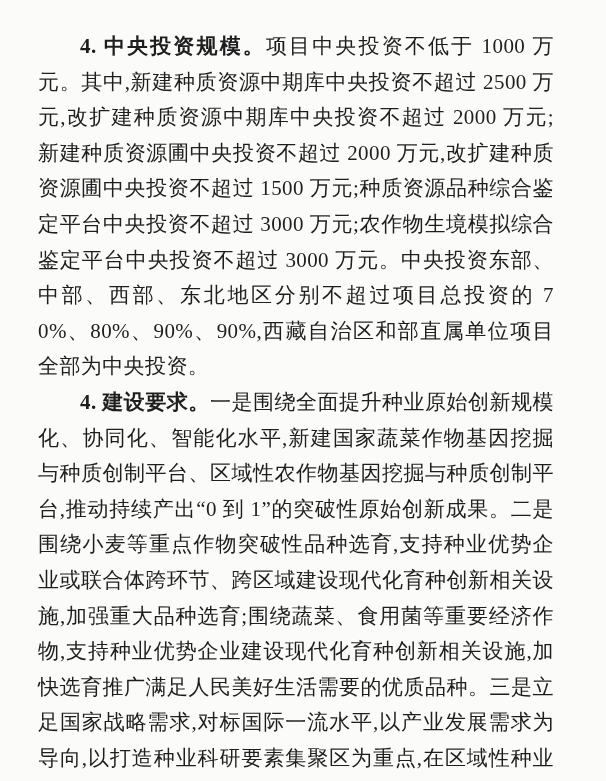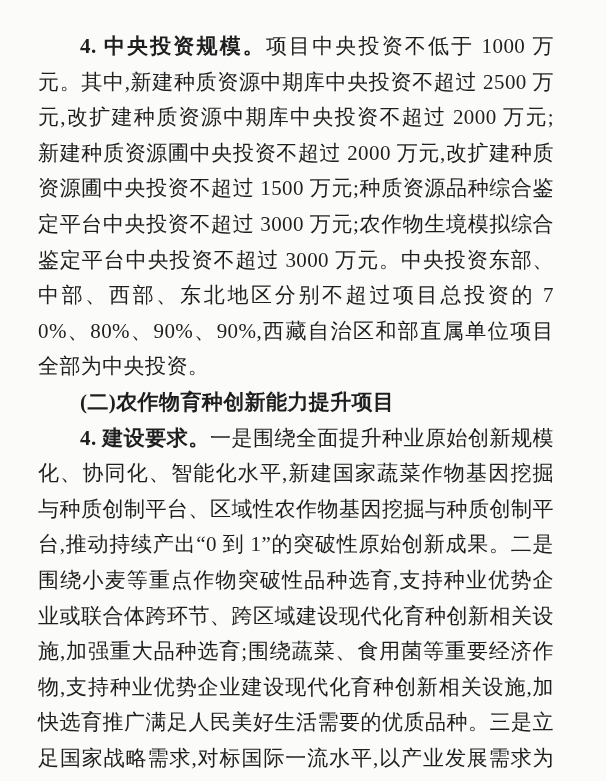--- a/index.html
+++ b/index.html
@@ -33,17 +33,16 @@
     font-weight: 700;
   }
 </style>
 </head>
 <body>
 
 <div class="page" style="background: rgb(251, 251, 250); color: rgb(30, 30, 30);">
 
   <p class="para"><span class="para-lead">4. 中央投资规模。</span><span>项目中央投资不低于 1000 万元。其中,新建种质资源中期库中央投资不超过 2500 万元,改扩建种质资源中期库中央投资不超过 2000 万元;新建种质资源圃中央投资不超过 2000 万元,改扩建种质资源圃中央投资不超过 1500 万元;种质资源品种综合鉴定平台中央投资不超过 3000 万元;农作物生境模拟综合鉴定平台中央投资不超过 3000 万元。中央投资东部、中部、西部、东北地区分别不超过项目总投资的 70%、80%、90%、90%,西藏自治区和部直属单位项目全部为中央投资。</span></p>
 
-  <p class="para heading">(二)农作物育种创新能力提升项目</p>
 
   <p class="para"><span class="para-lead">4. 建设要求。</span><span>一是围绕全面提升种业原始创新规模化、协同化、智能化水平,新建国家蔬菜作物基因挖掘与种质创制平台、区域性农作物基因挖掘与种质创制平台,推动持续产出“0 到 1”的突破性原始创新成果。二是围绕小麦等重点作物突破性品种选育,支持种业优势企业或联合体跨环节、跨区域建设现代化育种创新相关设施,加强重大品种选育;围绕蔬菜、食用菌等重要经济作物,支持种业优势企业建设现代化育种创新相关设施,加快选育推广满足人民美好生活需要的优质品种。三是立足国家战略需求,对标国际一流水平,以产业发展需求为导向,以打造种业科研要素集聚区为重点,在区域性种业创新基地布局新建引领性项目,加快推动种业科技创新与产业创新深度融合。</span></p>
 
 </div>
 
 </body></html>

